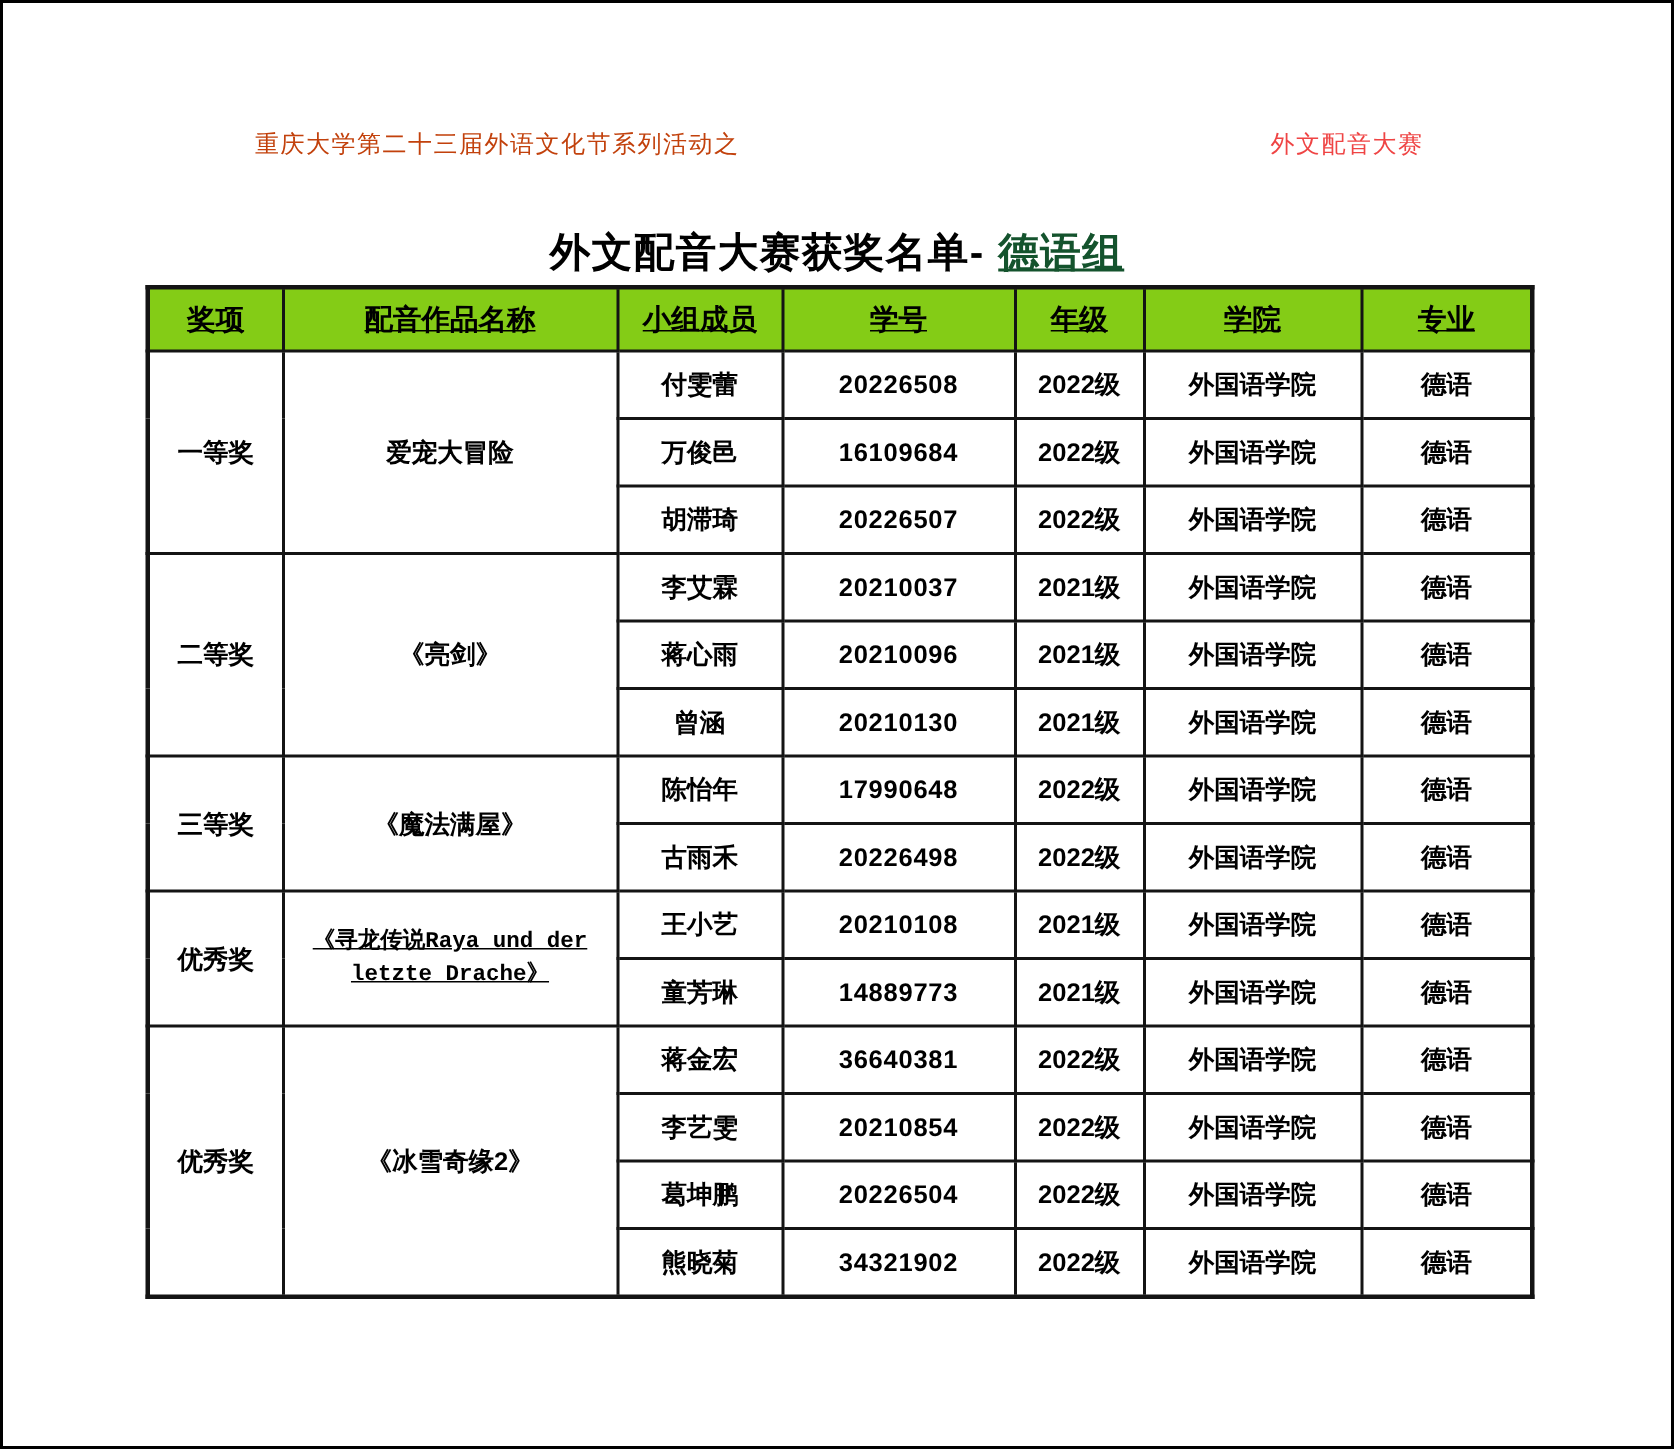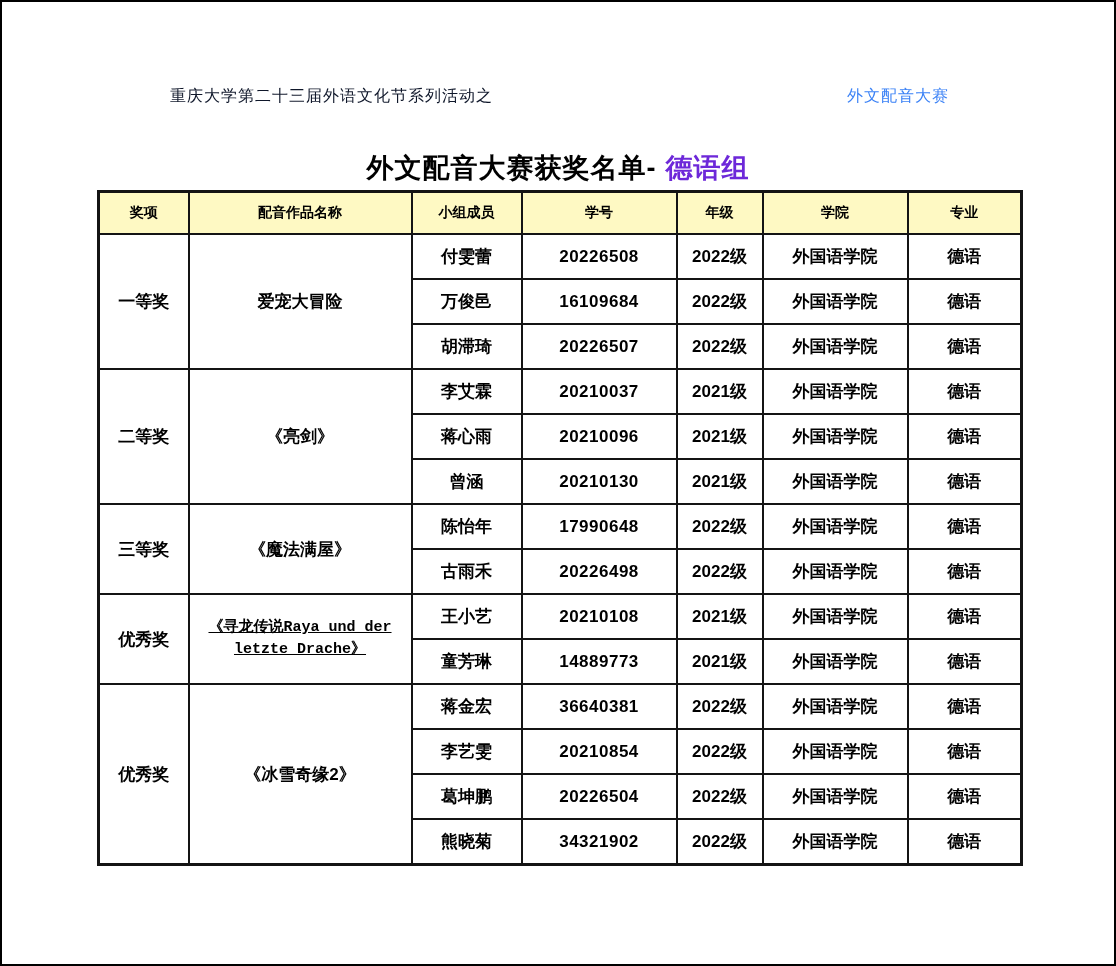--- a/index.html
+++ b/index.html
@@ -10,27 +10,27 @@
   }
   .page{
     position:absolute;inset:0;
     box-sizing:border-box;
     border:2px solid #000;
     background:#fff;
   }
   .doc-header-left{
     position:absolute;left:168px;top:84px;
     font-family:"Liberation Serif",serif;
-    font-size:16px;color:#0f172a;letter-spacing:1px;
+    font-size:16px;color:#c2410c;letter-spacing:1px;
     white-space:nowrap;
   }
   .doc-header-right{
     position:absolute;left:845px;top:84px;
     font-family:Liberation Serif, serif;
-    font-size:16px;color:#3b82f6;letter-spacing:1px;
+    font-size:16px;color:#ef4444;letter-spacing:1px;
     white-space:nowrap;
   }
   .title{
     position:absolute;left:0;top:148px;width:100%;
     text-align:center;font-size:27px;font-weight:700;color:#000;
     margin:0;letter-spacing:1px;
   }
   .title .hl{margin-left:9px;}
   table.awards{
     position:absolute;left:95px;top:188px;
@@ -44,42 +44,42 @@
   table.awards col.c4{width:86px;}
   table.awards col.c5{width:145px;}
   table.awards col.c6{width:114px;}
   table.awards th, table.awards td{
     border:2px solid #141414;
     text-align:center;vertical-align:middle;
     padding:0 2px;color:#000;font-weight:700;
   }
   table.awards{border:3px solid #141414;}
   table.awards th{
-    height:40px;background:#fef9c3;font-size:14px;
+    height:40px;background:#84cc16;font-size:19px;text-decoration:underline;
   }
   table.awards td{height:43px;font-size:17px;}
   td.work.long{
     font-size:15px;line-height:1.45;
     font-family:"Liberation Mono","DejaVu Sans Mono",monospace;
     font-weight:700;
     text-decoration:underline;
   }
   td.id{font-size:17px;letter-spacing:0.5px;}
 </style>
 </head>
 <body>
 
 <div class="page">
 
   <div class="doc-header-left">重庆大学第二十三届外语文化节系列活动之</div>
 
   <div class="doc-header-right">外文配音大赛</div>
 
   <h1 class="title">
-    <span>外文配音大赛获奖名单-</span><span class="hl" style="color: #6d28d9;">德语组</span>
+    <span>外文配音大赛获奖名单-</span><span class="hl" style="color: #14532d; text-decoration: underline;">德语组</span>
   </h1>
 
   <table class="awards">
     <colgroup>
       <col class="c0">
         <col class="c1">
         <col class="c2">
         <col class="c3">
       <col class="c4">
         <col class="c5">

